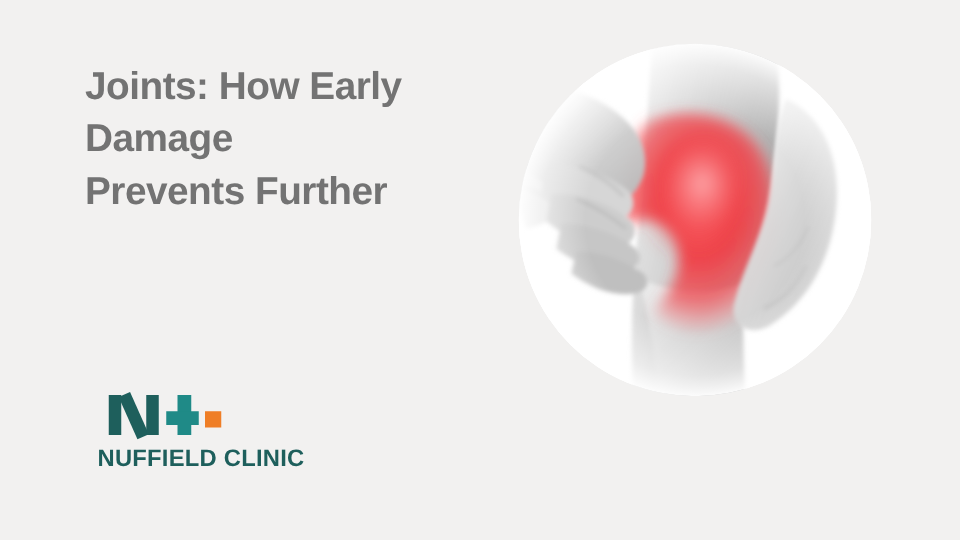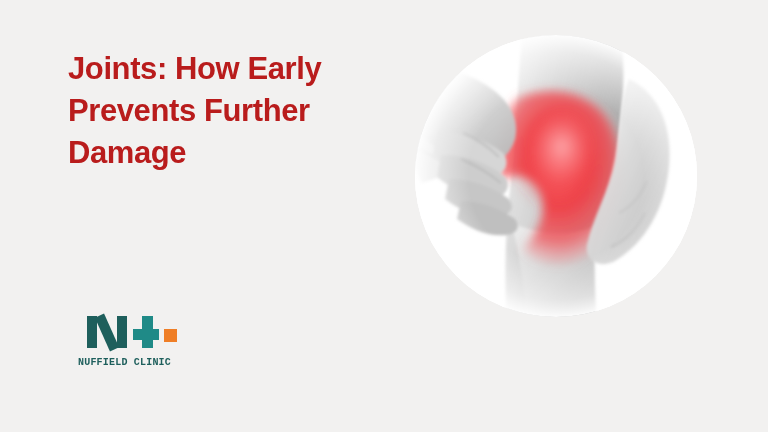--- a/index.html
+++ b/index.html
@@ -30,21 +30,21 @@
     position: absolute;
     left: 68px;
     top: 48px;
     width: 320px;
   }
 
   .headline-line {
     font-size: 31px;
     line-height: 42px;
     font-weight: bold;
-    color: #b91c1c;
+    color: #737373;
     letter-spacing: -0.4px;
     white-space: nowrap;
   }
 
   
   .logo-block {
     position: absolute;
     left: 78px;
     top: 314px;
     width: 140px;
@@ -114,26 +114,25 @@
     position: absolute;
     left: 86px;
     top: 15px;
     width: 13px;
     height: 13px;
     background: #ef7e26;
   }
 
   .logo-wordmark {
     margin-top: 9px;
-    font-size: 10px;
+    font-size: 19px;
     font-weight: bold;
     letter-spacing: 0.2px;
     color: #1e5f5c;
     white-space: nowrap;
-    font-family: Liberation Mono, monospace;
   }
 
   
   .photo-circle {
     position: absolute;
     left: 415px;
     top: 35px;
     width: 282px;
     height: 282px;
     border-radius: 50%;
@@ -147,22 +146,22 @@
     height: 100%;
   }
 </style>
 </head>
 <body>
 
 <div class="banner">
 
   <div class="headline">
     <div class="headline-line">Joints: How Early</div>
+    <div class="headline-line">Damage</div>
     <div class="headline-line">Prevents Further</div>
-    <div class="headline-line">Damage</div>
   </div>
 
   <div class="logo-block">
     <div class="logo-mark">
       <div class="logo-n">
         <div class="n-left"></div>
         <div class="n-diag"></div>
         <div class="n-right"></div>
       </div>
       <div class="logo-plus">

